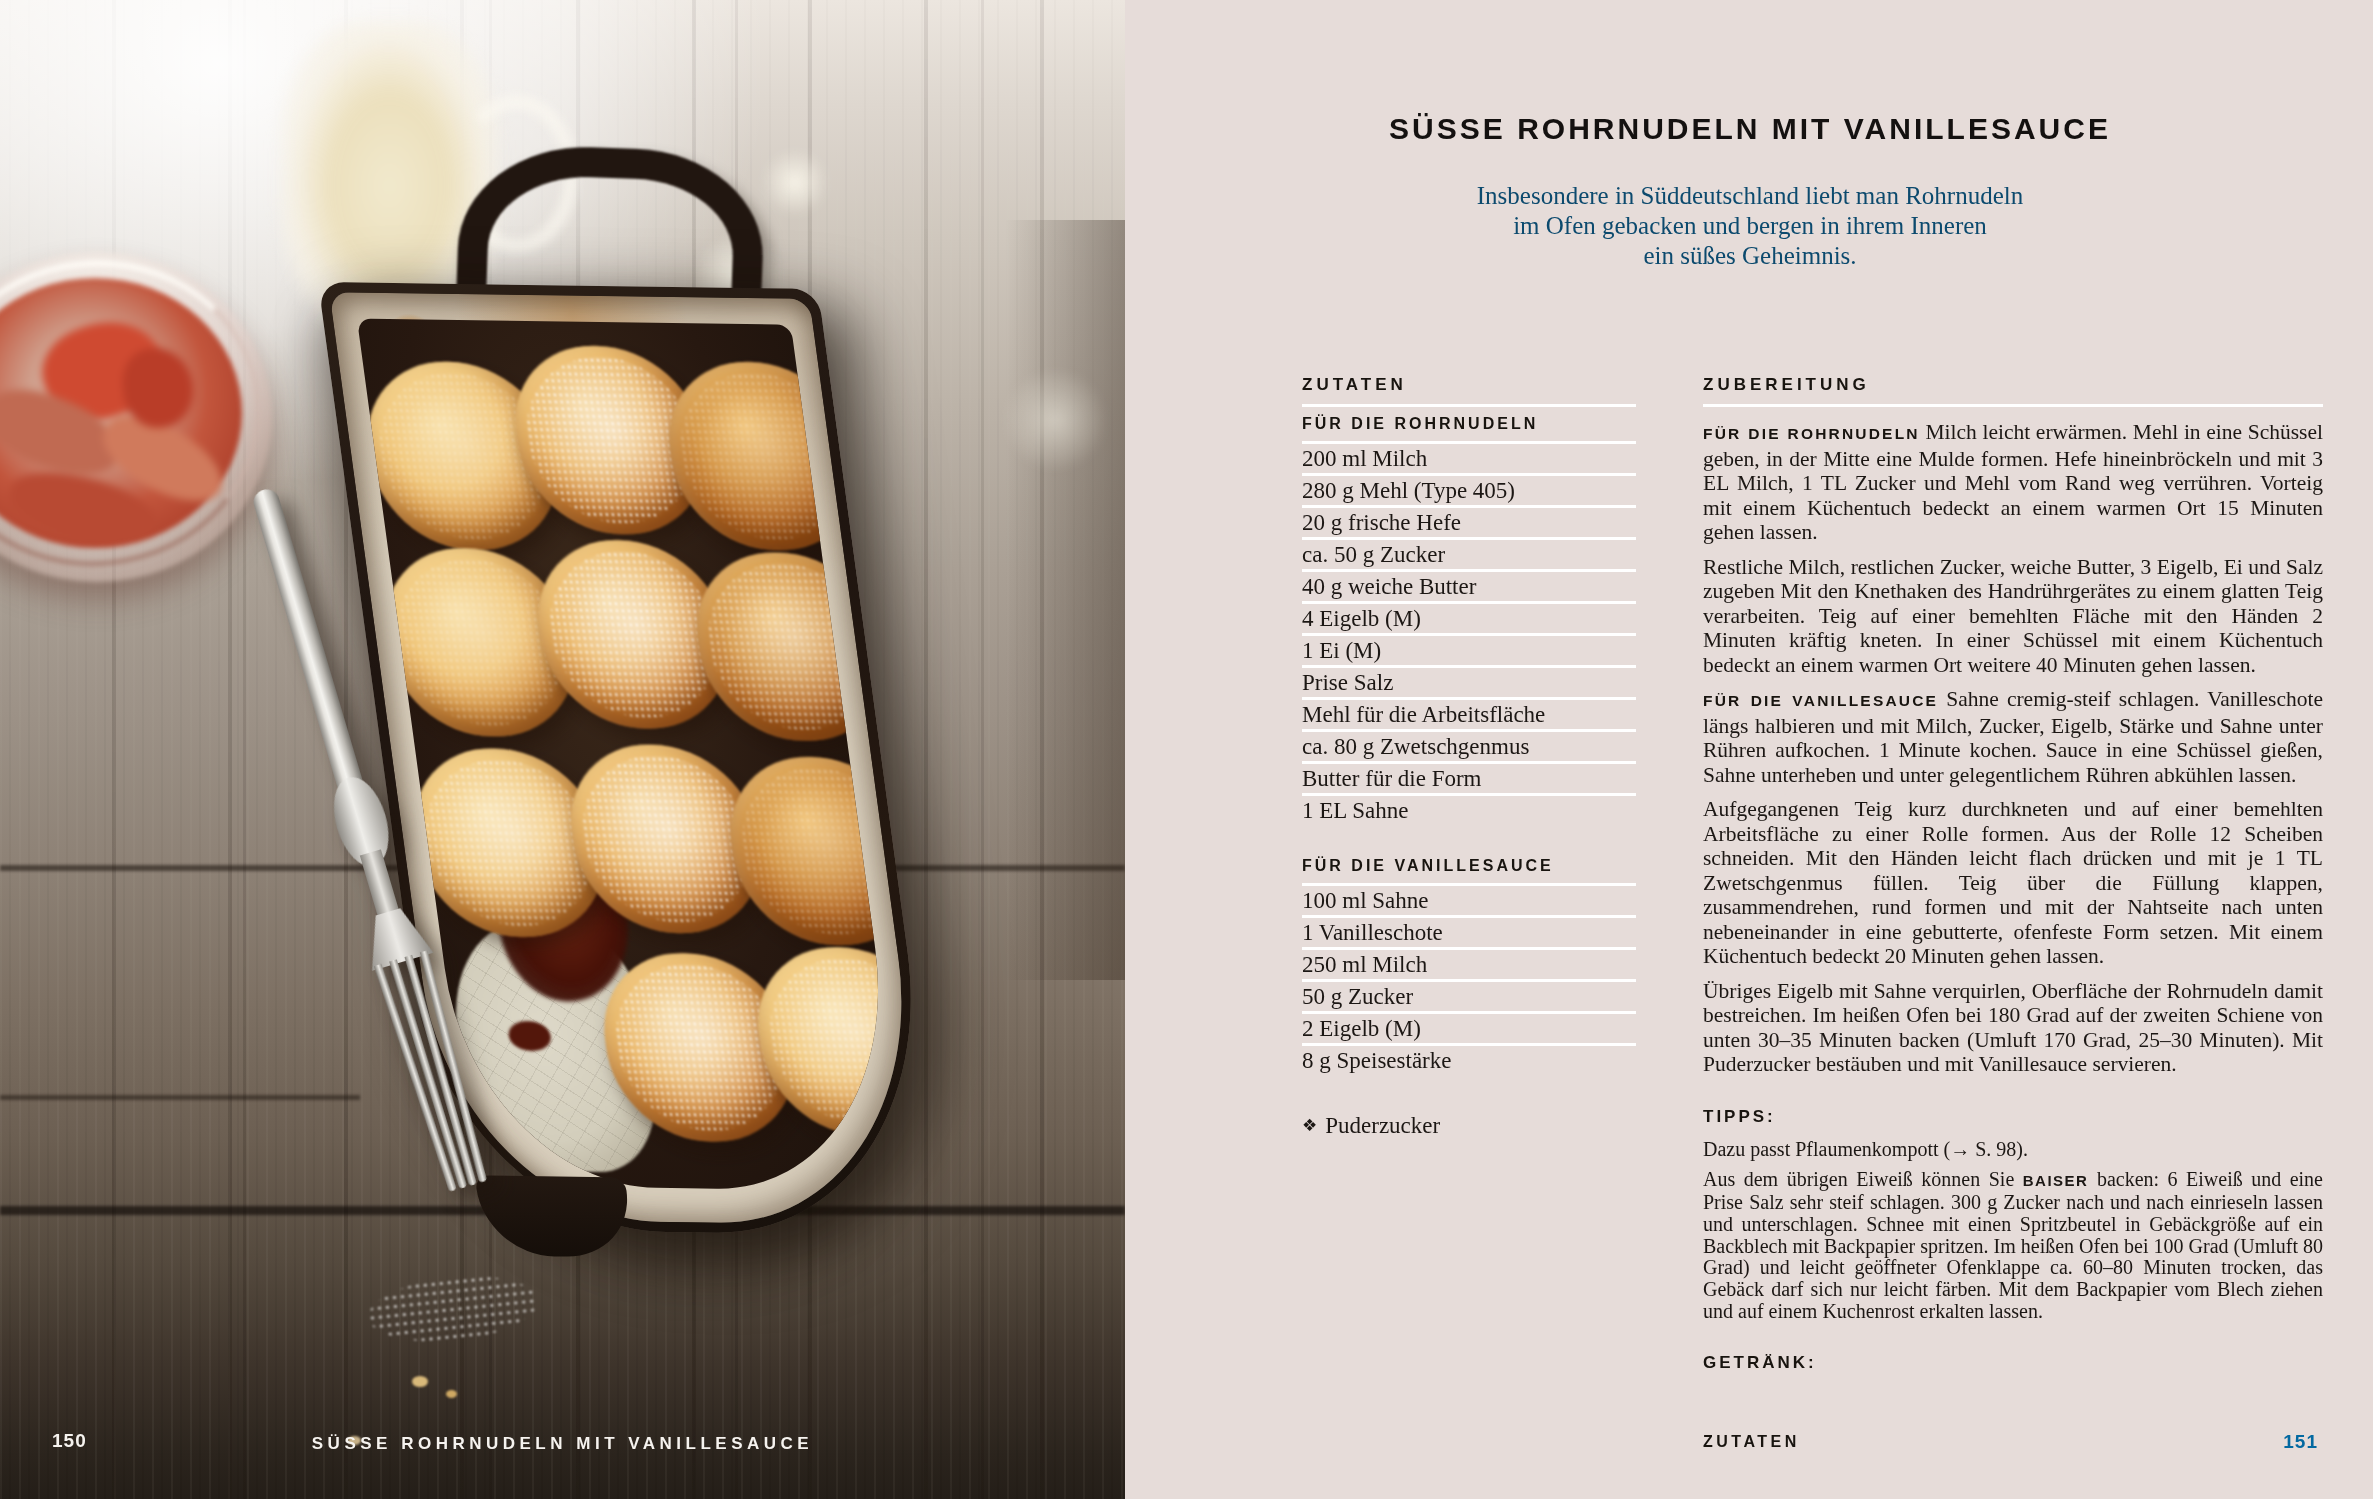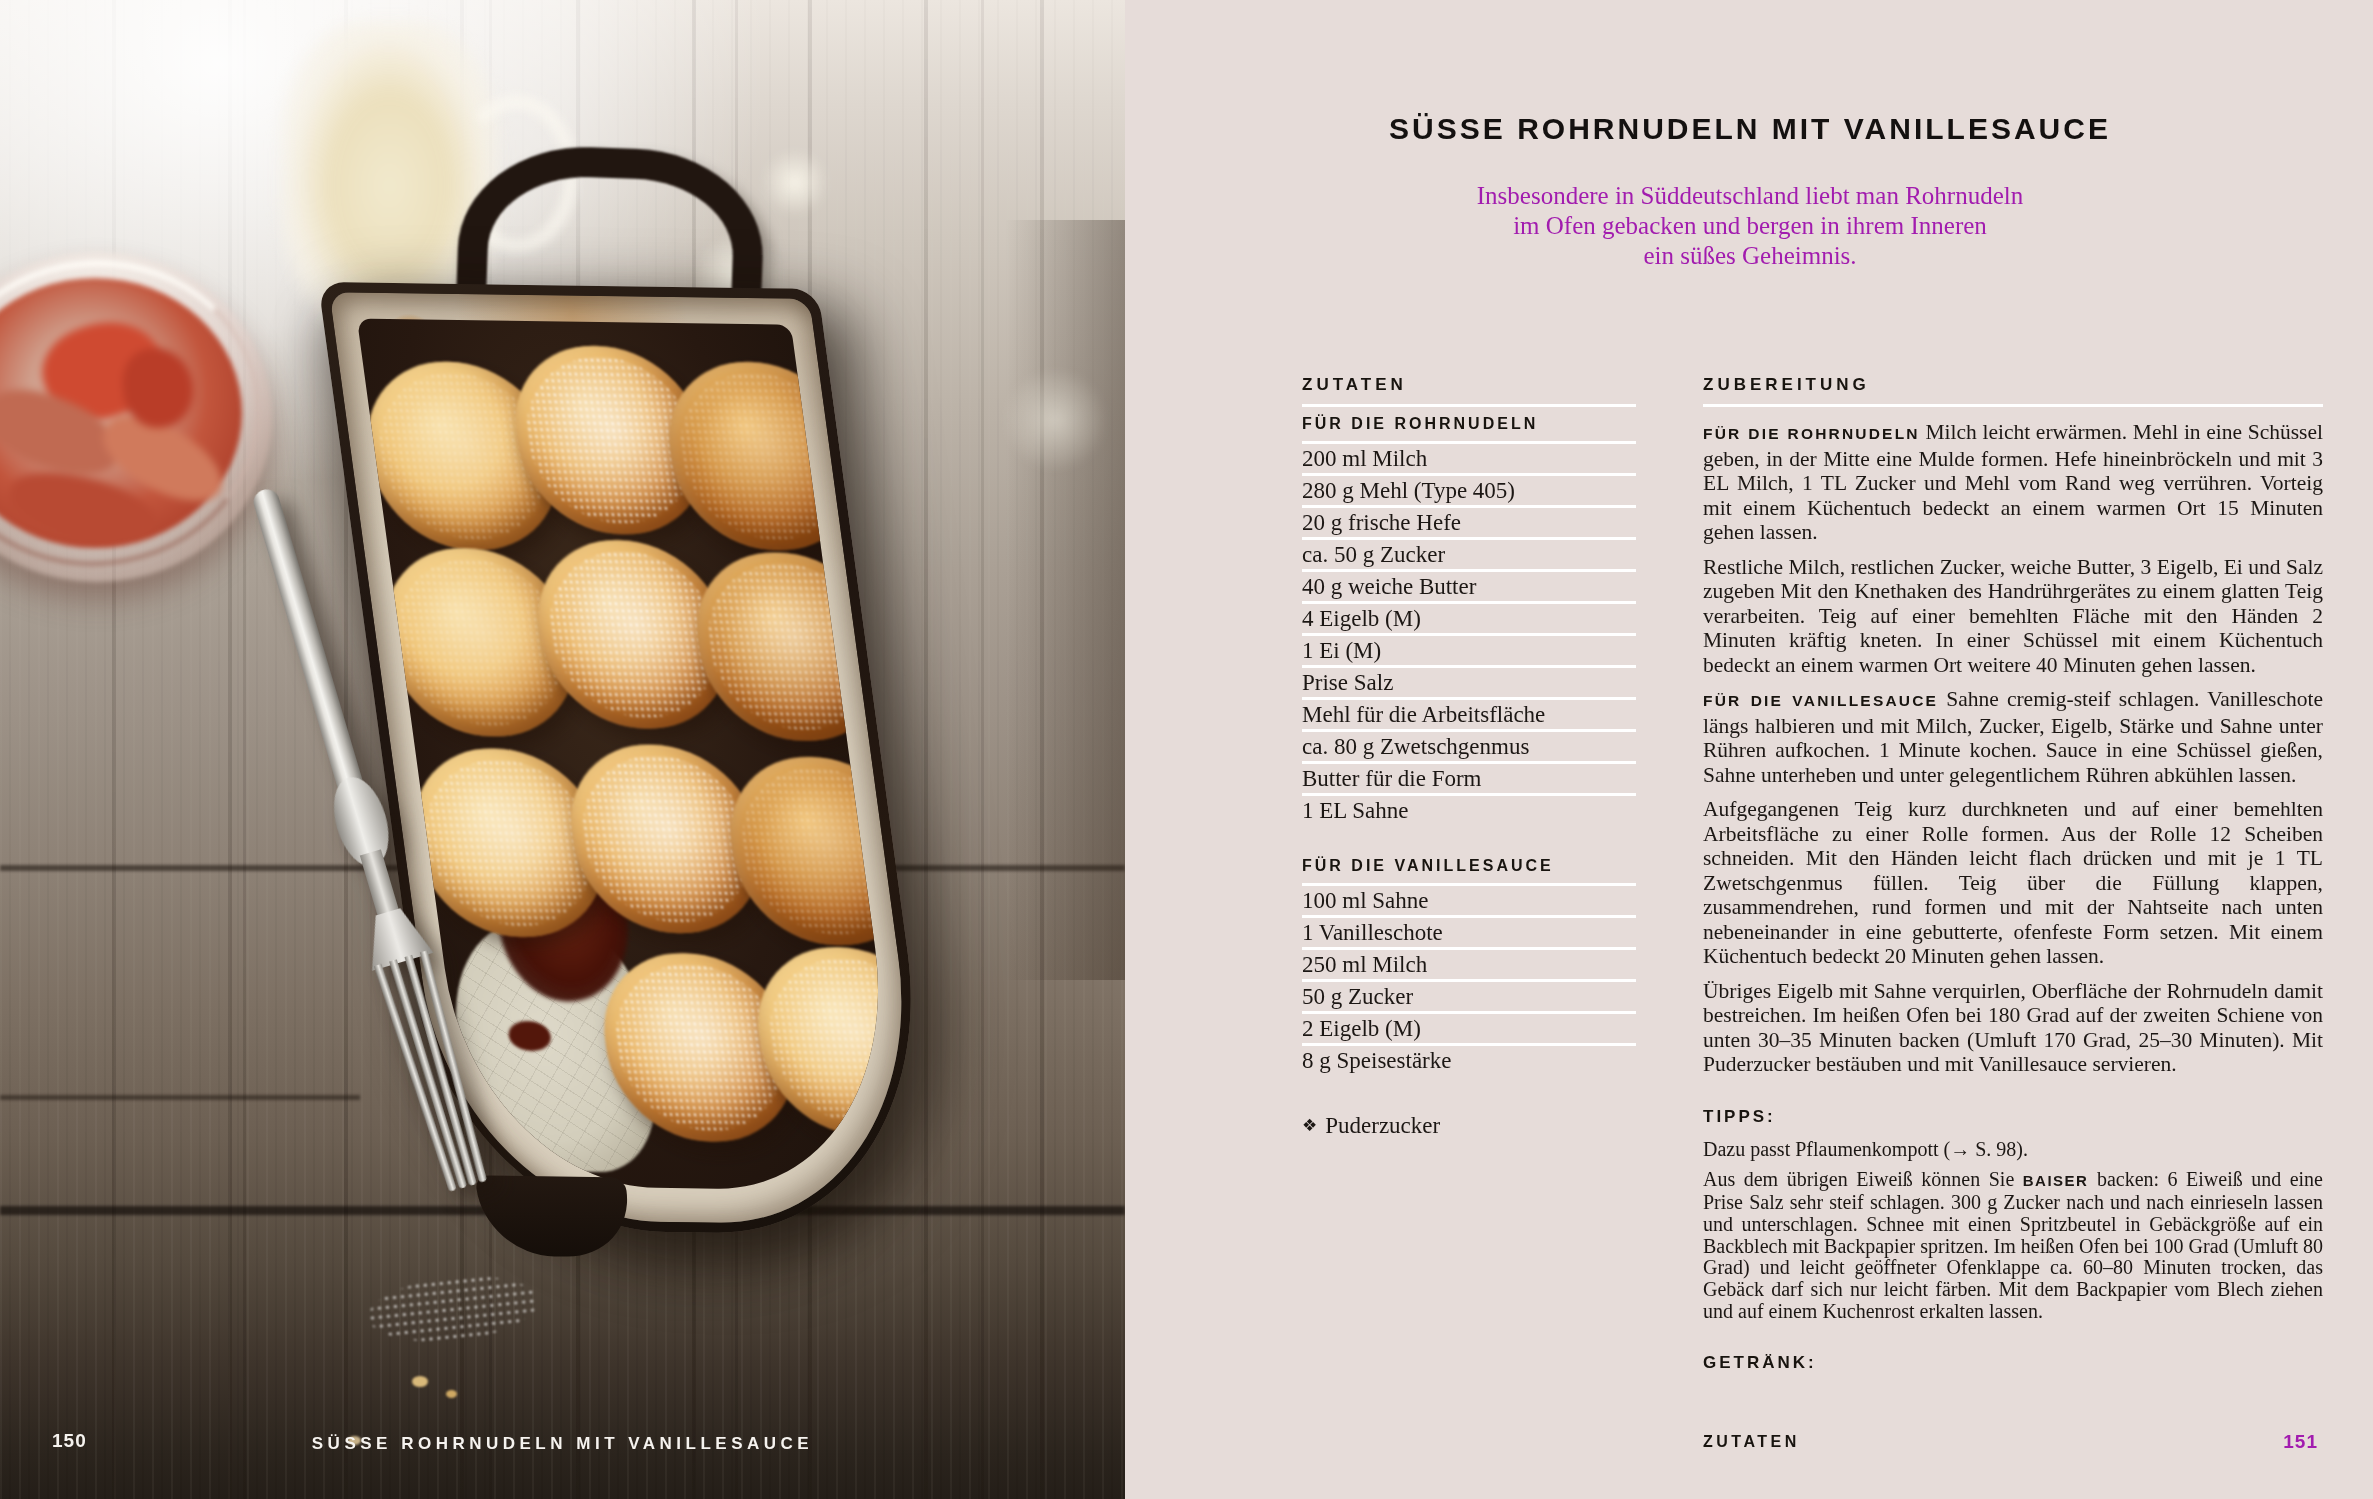--- a/index.html
+++ b/index.html
@@ -139,21 +139,21 @@
   .photo-footer-num{position:absolute;left:52px;top:1430px;color:#f6f3ef;
     font-family:"Liberation Sans",sans-serif;font-weight:bold;font-size:19px;letter-spacing:1px;}
   .photo-footer-title{position:absolute;left:0;top:1434px;width:1125px;text-align:center;color:#f6f3ef;
     font-family:"Liberation Sans",sans-serif;font-weight:bold;font-size:17px;letter-spacing:4.5px;}
 
   
   .recipe-page{position:absolute;left:1125px;top:0;width:1248px;height:1499px;background:#e6dcd9;}
   .r-title{position:absolute;left:115px;top:112px;width:1020px;text-align:center;
     font-family:"Liberation Sans",sans-serif;font-weight:bold;font-size:30px;letter-spacing:3px;color:#141110;}
   .r-intro{position:absolute;left:115px;top:181px;width:1020px;text-align:center;
-    font-size:25px;line-height:30px;color:#a21caf;}
+    font-size:25px;line-height:30px;color:#0c4a6e;}
 
   .col-ing{position:absolute;left:177px;top:376px;width:334px;}
   .col-prep{position:absolute;left:578px;top:376px;width:620px;}
 
   .sec-label{font-family:"Liberation Sans",sans-serif;font-weight:bold;font-size:17px;
     letter-spacing:4px;color:#18140f;line-height:17px;padding-bottom:11px;border-bottom:3px solid #fff;}
   .group-h{font-family:"Liberation Sans",sans-serif;font-weight:bold;font-size:16px;
     letter-spacing:3px;color:#18140f;padding:8px 0 8px;border-bottom:3px solid #fff;}
   .group-h.second{margin-top:24px;}
   .ing-row{font-size:23px;line-height:24px;padding:3px 0 2px;border-bottom:3px solid #fff;color:#1c1714;}
@@ -168,21 +168,21 @@
     letter-spacing:2.2px;color:#18140f;}
   .baiser{font-family:"Liberation Sans",sans-serif;font-weight:bold;font-size:15px;letter-spacing:1.5px;}
   .tips-label,.drink-label{font-family:"Liberation Sans",sans-serif;font-weight:bold;font-size:17px;
     letter-spacing:3px;color:#18140f;margin:30px 0 12px;}
   .col-prep p.tip{font-size:20px;line-height:21.8px;margin-bottom:9px;}
   .drink-text{font-size:21.5px;color:#1c1714;}
 
   .r-footer-section{position:absolute;left:578px;top:1433px;
     font-family:"Liberation Sans",sans-serif;font-weight:bold;font-size:16px;letter-spacing:3.5px;color:#18140f;}
   .r-footer-num{position:absolute;right:55px;top:1431px;
-    font-family:"Liberation Sans",sans-serif;font-weight:bold;font-size:19px;letter-spacing:1px;color:#a21caf;}
+    font-family:"Liberation Sans",sans-serif;font-weight:bold;font-size:19px;letter-spacing:1px;color:#0369a1;}
 </style>
 </head>
 <body>
 
 <div class="spread">
 
   <div class="photo-page">
     <div class="planks"></div>
     <div class="seam s1"></div>
     <div class="seam s3"></div>

